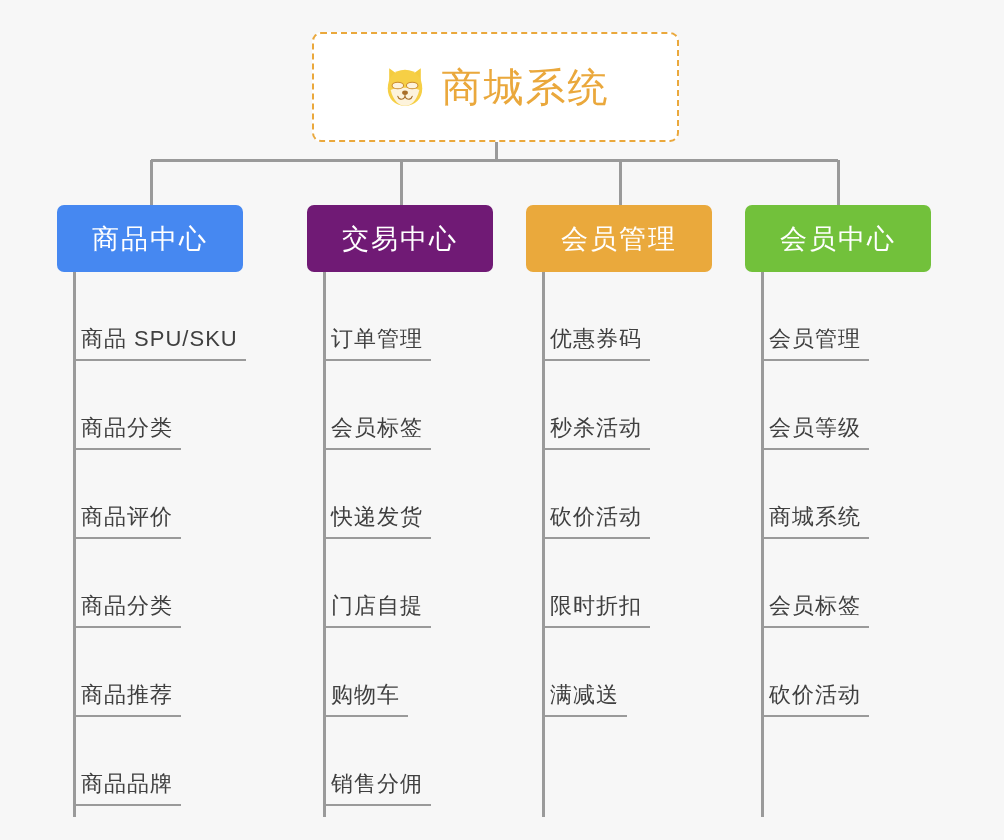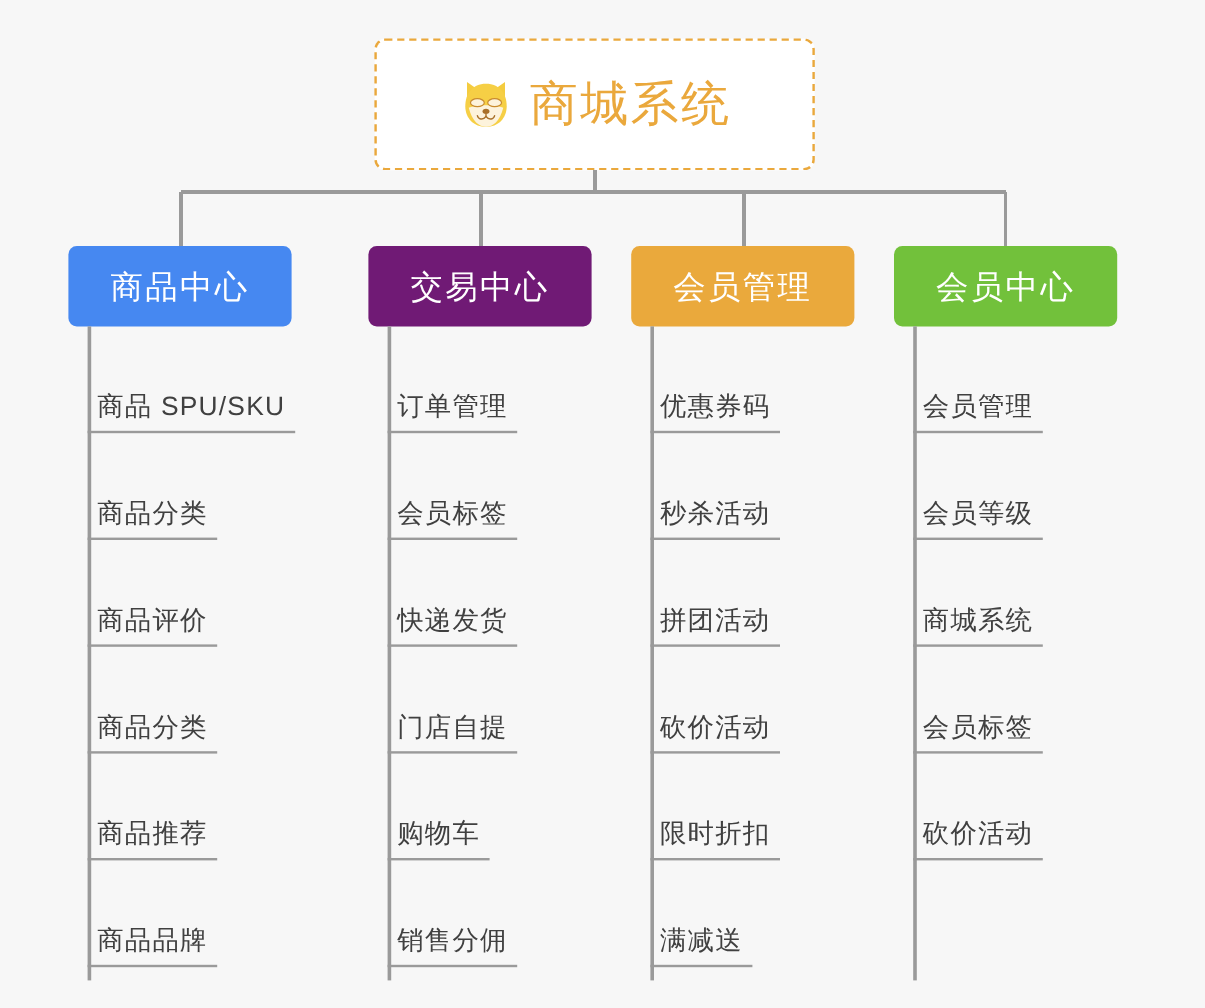--- a/index.html
+++ b/index.html
@@ -240,23 +240,20 @@
     </div>
     <div class="branch-spine"></div>
     <div class="leaf-list">
       <div class="leaf">
           <span class="leaf-label">优惠券码</span>
         </div>
       <div class="leaf">
           <span class="leaf-label">秒杀活动</span>
         </div>
       <div class="leaf">
-          <span class="leaf-label">拼团活动</span>
-        </div>
-      <div class="leaf">
           <span class="leaf-label">砍价活动</span>
         </div>
       <div class="leaf">
           <span class="leaf-label">限时折扣</span>
         </div>
       <div class="leaf">
           <span class="leaf-label">满减送</span>
         </div>
     </div>
   </div>

